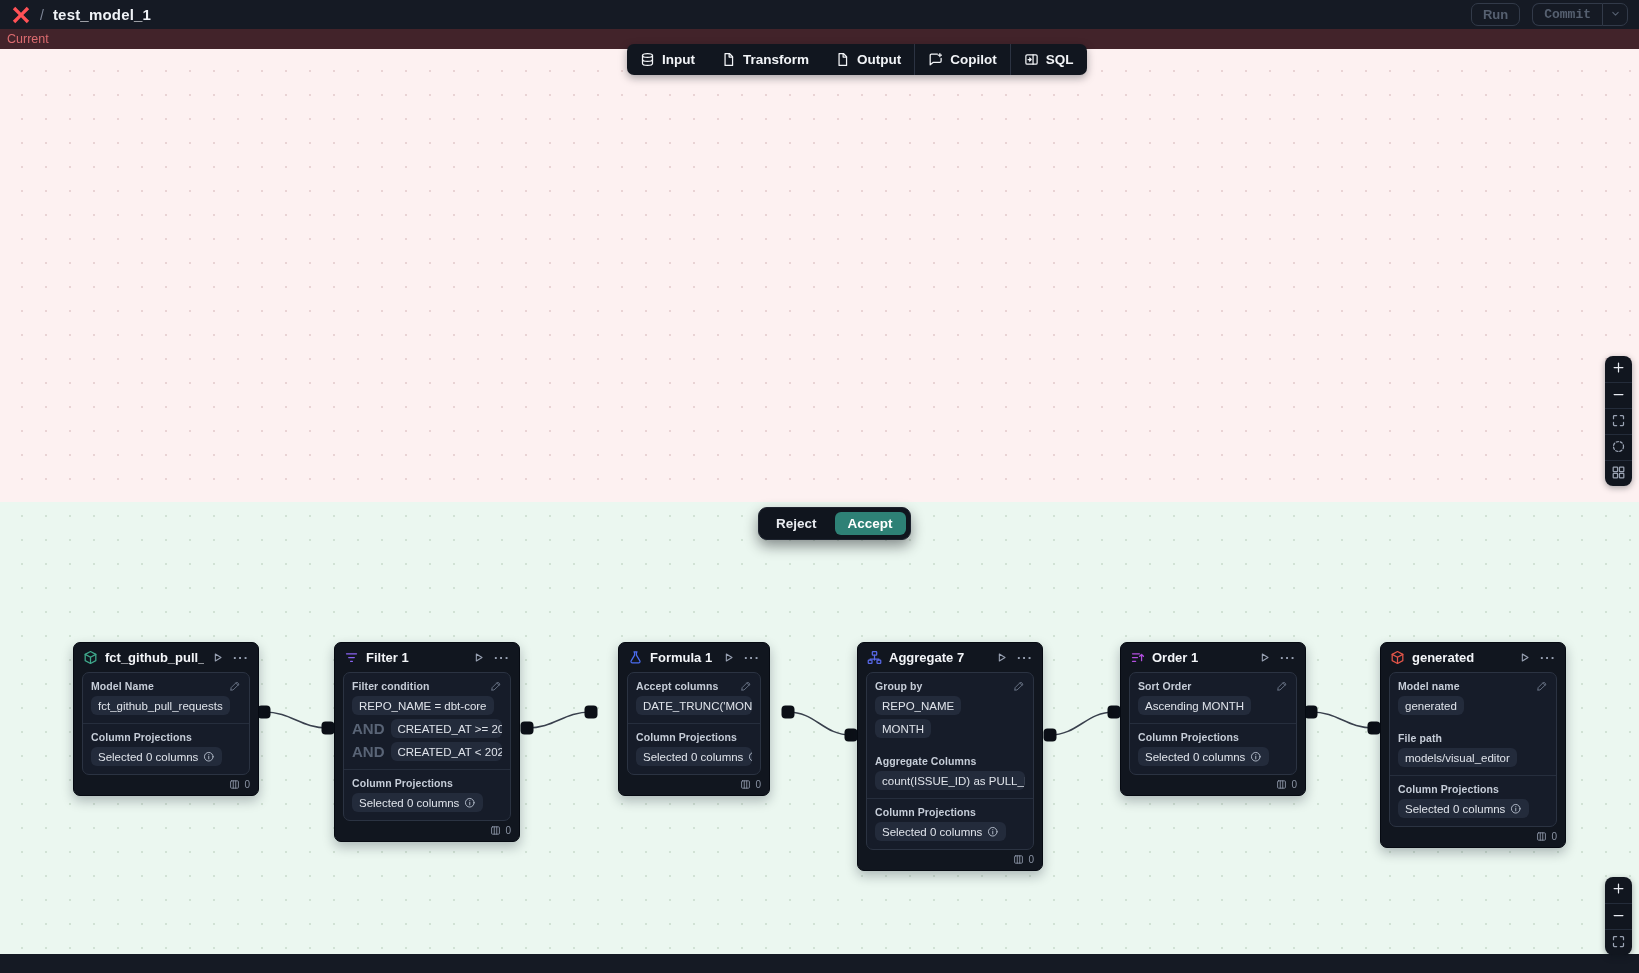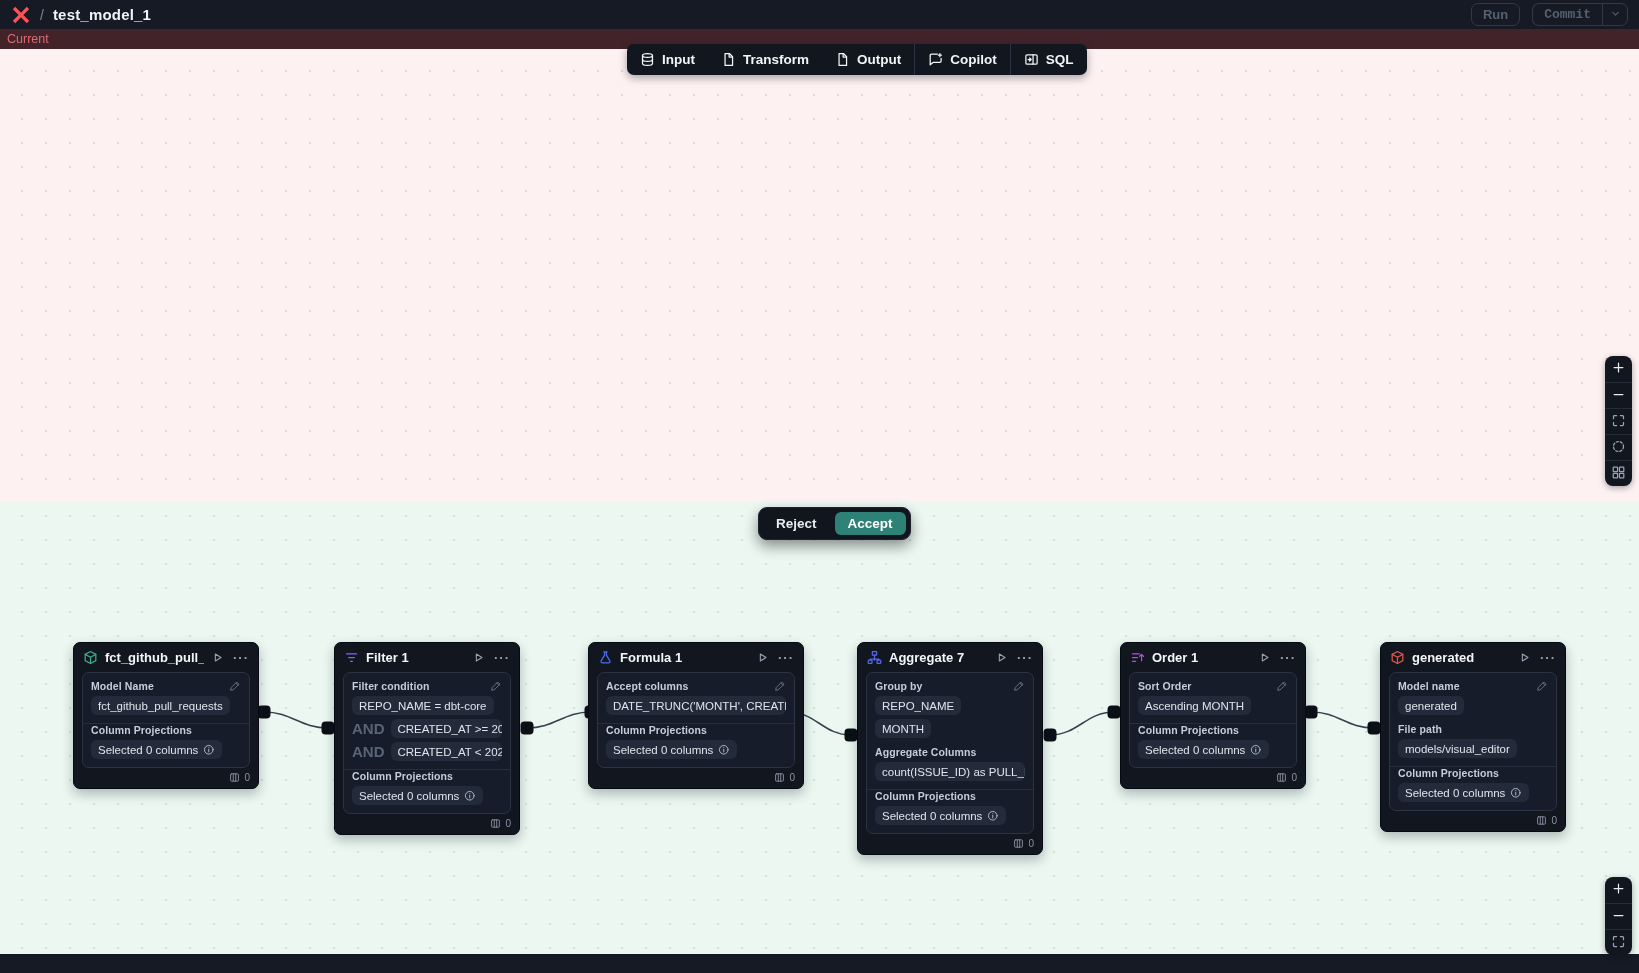--- a/index.html
+++ b/index.html
@@ -80,31 +80,31 @@
   .node-icon svg { width:15px; height:15px; }
   .node-title { flex:1; font-size:13px; font-weight:700; color:#f3f5f8; white-space:nowrap; overflow:hidden; }
   .hdr-actions { display:flex; align-items:center; gap:9px; color:#98a1b2; }
   .hdr-ic { display:inline-flex; cursor:pointer; }
   .hdr-ic svg { width:13px; height:13px; }
   .menu-dots { font-size:13px; font-weight:700; letter-spacing:1px; cursor:pointer; line-height:10px; }
   .node-body { position:relative; margin:0 8px; background:#161c29; border:1px solid #2b3342;
       border-radius:7px; padding:7px 8px 8px; }
   .pencil { position:absolute; top:7px; right:8px; color:#646e80; cursor:pointer; display:inline-flex; }
   .pencil svg { width:12px; height:12px; }
-  .field + .field { margin-top:8px; }
+  .field + .field { margin-top:17px; }
   .field-label { font-size:10.5px; line-height:12px; font-weight:700; color:#c6cdd8; letter-spacing:.1px; }
   .chip-row { margin-top:4px; display:flex; align-items:center; gap:6px; min-width:0; }
   .chip-prefix { font-size:15px; font-weight:600; color:#596476; flex:none; }
   .chip { background:#232b3b; border-radius:6px; padding:2.5px 7px; font-size:11.5px; line-height:14px;
       color:#dfe3ea; white-space:nowrap; overflow:hidden; text-overflow:ellipsis; max-width:100%;
       display:inline-flex; align-items:center; gap:5px; cursor:pointer; }
   .chip-info { display:inline-flex; color:#b3bbc9; flex:none; }
   .chip-info svg { width:11.5px; height:11.5px; }
   .group-divider { border-top:1px solid #262e3d; margin:8px -8px 0; }
-  .group-divider + .field { }
+  .group-divider + .field { margin-top:7px; }
   .node-footer { display:flex; justify-content:flex-end; align-items:center; gap:4px;
       padding:4px 8px 5px; color:#8b94a5; font-size:10px; }
   .foot-ic { display:inline-flex; }
   .foot-ic svg { width:11px; height:11px; }
 </style>
 </head>
 <body>
 
 <div class="app">
 
@@ -267,21 +267,21 @@
           <div class="node-footer">
             <span class="ic foot-ic">
               <svg viewBox="0 0 24 24" fill="none" stroke="currentColor" stroke-width="2" stroke-linecap="round" stroke-linejoin="round">
                 <rect x="3.5" y="4" width="17" height="16" rx="2"></rect>
                 <path d="M9.3 4v16M14.7 4v16"></path>
               </svg>
             </span>
             <span>0</span>
           </div>
         </div>
-        <div class="node" style="left: 588px; top: 140px; width: 216px;">
+        <div class="node" style="left: 618px; top: 140px; width: 152px;">
           <div class="node-header">
             <span class="ic node-icon" style="color: rgb(74, 108, 240);">
               <svg viewBox="0 0 24 24" fill="none" stroke="currentColor" stroke-width="2" stroke-linecap="round" stroke-linejoin="round">
                 <path d="M9.5 3h5M10.5 3v5.2L5 17.5a2.2 2.2 0 0 0 2 3.2h10a2.2 2.2 0 0 0 2-3.2L13.5 8.2V3"></path>
               </svg>
             </span>
             <span class="node-title">Formula 1</span>
             <span class="hdr-actions">
               <span class="ic hdr-ic">
                 <svg viewBox="0 0 24 24" fill="none" stroke="currentColor" stroke-width="2" stroke-linecap="round" stroke-linejoin="round">

